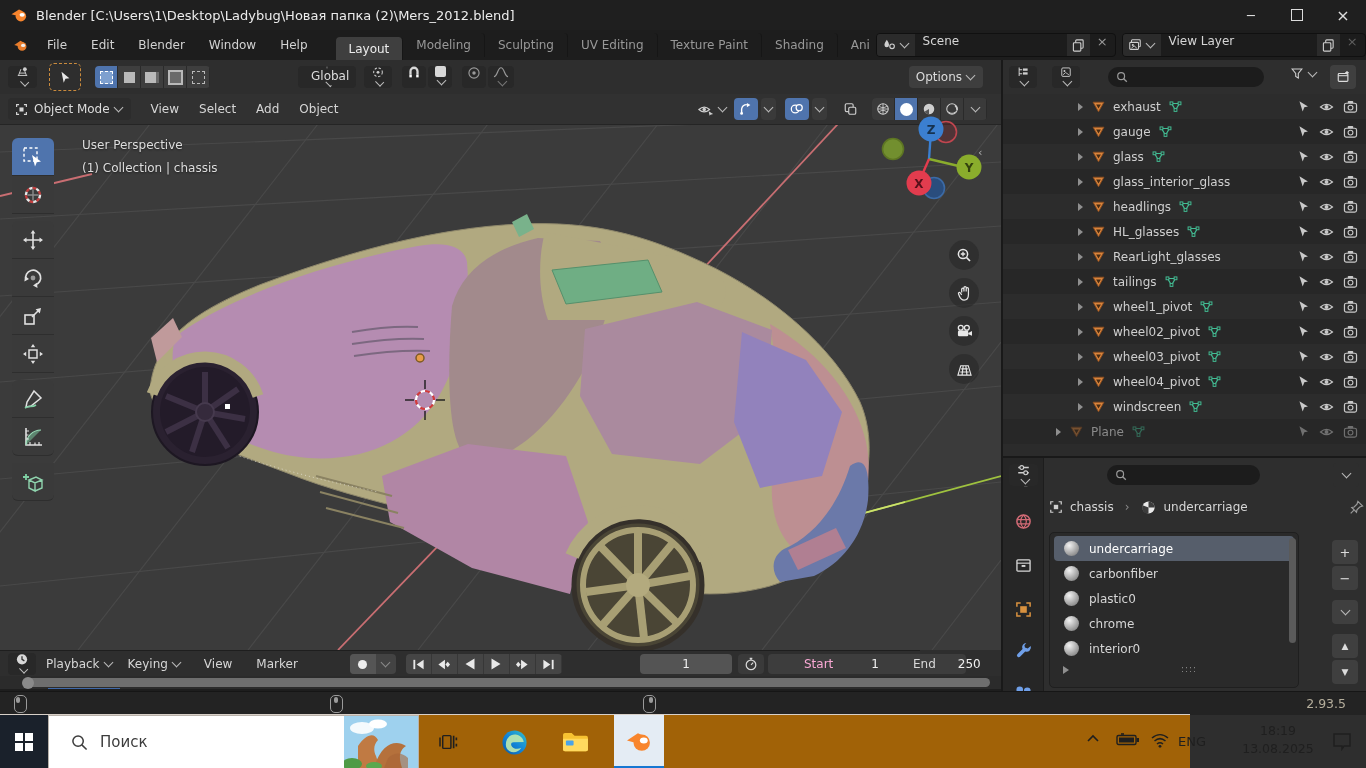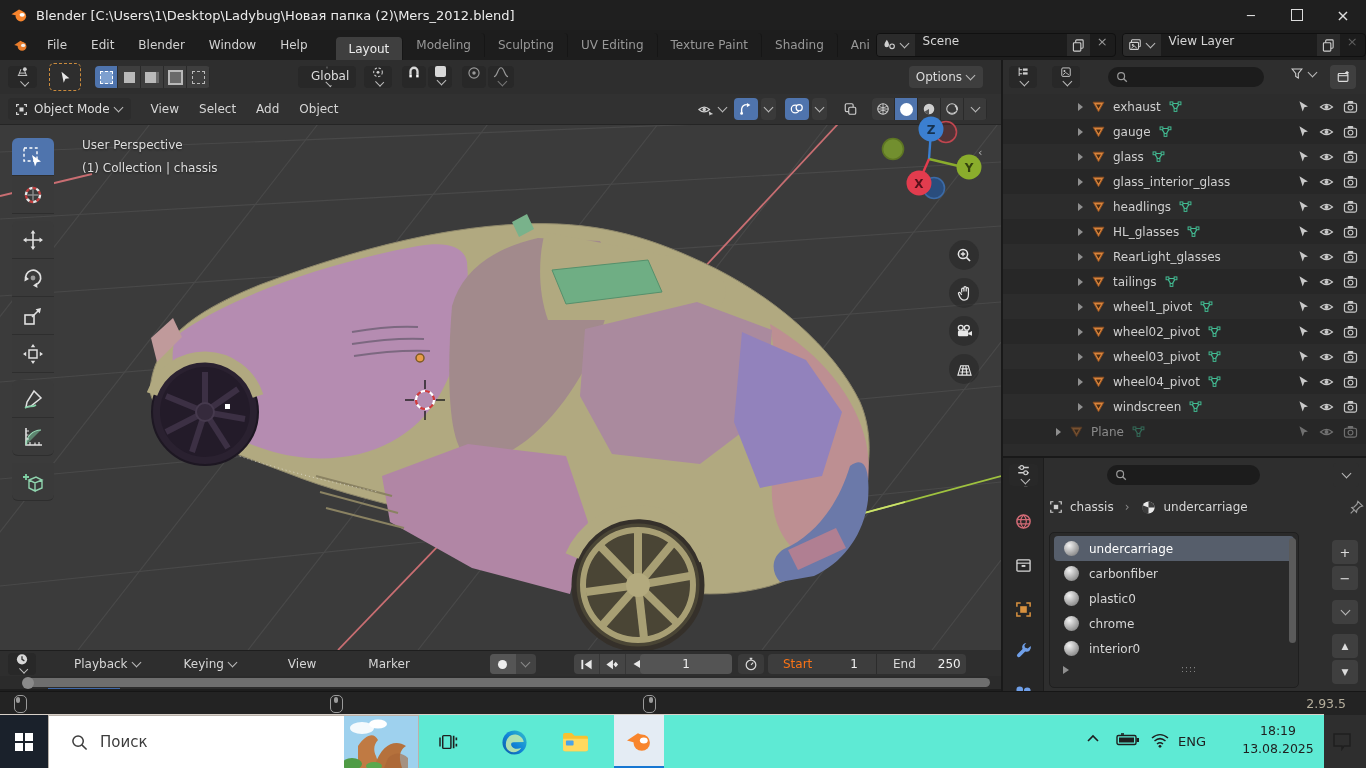--- a/index.html
+++ b/index.html
@@ -54,29 +54,29 @@
   .treeline{position:absolute;width:1px;background:#3d3d3d;top:0;}
   
   #props{position:absolute;left:1001px;top:456px;width:365px;height:235px;background:#2e2e2e;border-left:2px solid #191919;border-top:2px solid #191919;}
   #ptabs{position:absolute;left:0;top:0;width:40px;height:100%;background:#262626;border-right:1px solid #1d1d1d;}
   .ptab{width:40px;height:30px;display:flex;align-items:center;justify-content:center;}
   .mat-row{height:25px;display:flex;align-items:center;padding-left:10px;border-radius:4px;}
   .mat-row.selected{background:#565e6b;color:#fff;}
   .mball{width:15px;height:15px;border-radius:50%;background:radial-gradient(circle at 35% 30%,#f2f2f2,#8d8d8d 75%);margin-right:10px;flex:none;}
   .sq{width:26px;height:24px;background:#3f3f3f;border-radius:4px;display:flex;align-items:center;justify-content:center;color:#dcdcdc;font-size:13px;}
   
-  #timeline{position:absolute;left:0;top:650px;width:920px;height:26px;background:#2e2e2e;border-top:1px solid #1e1e1e;display:flex;align-items:center;gap:28px;}
+  #timeline{position:absolute;left:0;top:650px;width:920px;height:26px;background:#2e2e2e;border-top:1px solid #1e1e1e;display:flex;align-items:center;}
   #tscroll{position:absolute;left:0;top:676px;width:1001px;height:15px;background:#2b2b2b;}
   .transport{width:25px;height:20px;background:#454545;display:flex;align-items:center;justify-content:center;border-right:1px solid #373737;}
   
   #statusbar{position:absolute;left:0;top:691px;width:1366px;height:23px;background:#232323;border-top:1px solid #161616;}
   .mouseic{position:absolute;top:3px;width:11px;height:16px;border:1.5px solid #9a9a9a;border-radius:5px;}
   .mouseic i{position:absolute;left:1px;top:1px;width:4px;height:6px;background:#9a9a9a;border-radius:2px;}
   
-  #taskbar{position:absolute;left:0;top:714px;width:1324px;height:54px;background:#5eead4;border-top:1px solid #d8d0c8;color:#1f1f1f;}
+  #taskbar{position:absolute;left:0;top:714px;width:1190px;height:54px;background:#a16207;border-top:1px solid #d8d0c8;color:#1f1f1f;}
   .tbbtn{position:absolute;top:0;height:54px;display:flex;align-items:center;justify-content:center;}
   #tb-search{position:absolute;left:48px;top:0;width:371px;height:54px;background:#ffffff;border:1px solid #b9b2aa;box-sizing:border-box;display:flex;align-items:center;}
   #tb-search input{border:0;outline:none;font-family:"DejaVu Sans",sans-serif;font-size:15px;width:200px;background:transparent;color:#3c3c3c;}
   #tb-search input::placeholder{color:#3c3c3c;opacity:1;}
   .trayico{position:absolute;top:18px;color:#1f1f1f;}
 </style>
 </head>
 <body>
 
 <div id="stage">
@@ -1304,21 +1304,21 @@
         </span>
     </span>
     <span class="abs" style="left:640px;width:92px;height:20px;background:#545454;border-radius:4px;display:flex;align-items:center;justify-content:center;color:#f0f0f0">1</span>
     <span class="abs ic" style="left:738px;width:26px;height:20px;background:#3a3a3a;border-radius:4px">
       <svg width="14" height="14" viewBox="0 0 16 16">
           <circle cx="8" cy="9" r="5.5" fill="none" stroke="#d8d8d8" stroke-width="1.4"></circle>
           <path d="M8 9 L10.5 6.5 M6.5 1.5 H9.5 M8 1.5 V3.5" stroke="#d8d8d8" stroke-width="1.4" fill="none"></path>
         </svg>
     </span>
     <span class="abs row" style="left:768px;width:198px;height:20px;background:#3d3d3d;border-radius:4px">
-      <span style="margin-left:15px;color:#f97316">Start</span>
+      <span style="margin-left:36px;color:#f9a8d4">Start</span>
       <span style="margin-left:38px;color:#f0f0f0">1</span>
       <i style="width:1px;height:20px;background:#2c2c2c;margin-left:18px"></i>
       <span style="margin-left:16px;color:#d9d9d9">End</span>
       <span style="margin-left:22px;color:#f0f0f0">250</span>
     </span>
   </div>
   <div id="tscroll">
     <div class="abs" style="left:24px;top:2px;width:966px;height:9px;background:#6e6e6e;border-radius:5px"></div>
     <div class="abs" style="left:22px;top:1px;width:12px;height:12px;background:#8a8a8a;border-radius:50%"></div>
     <div class="abs" style="left:48px;top:12px;width:72px;height:3px;background:#3f69aa"></div>

